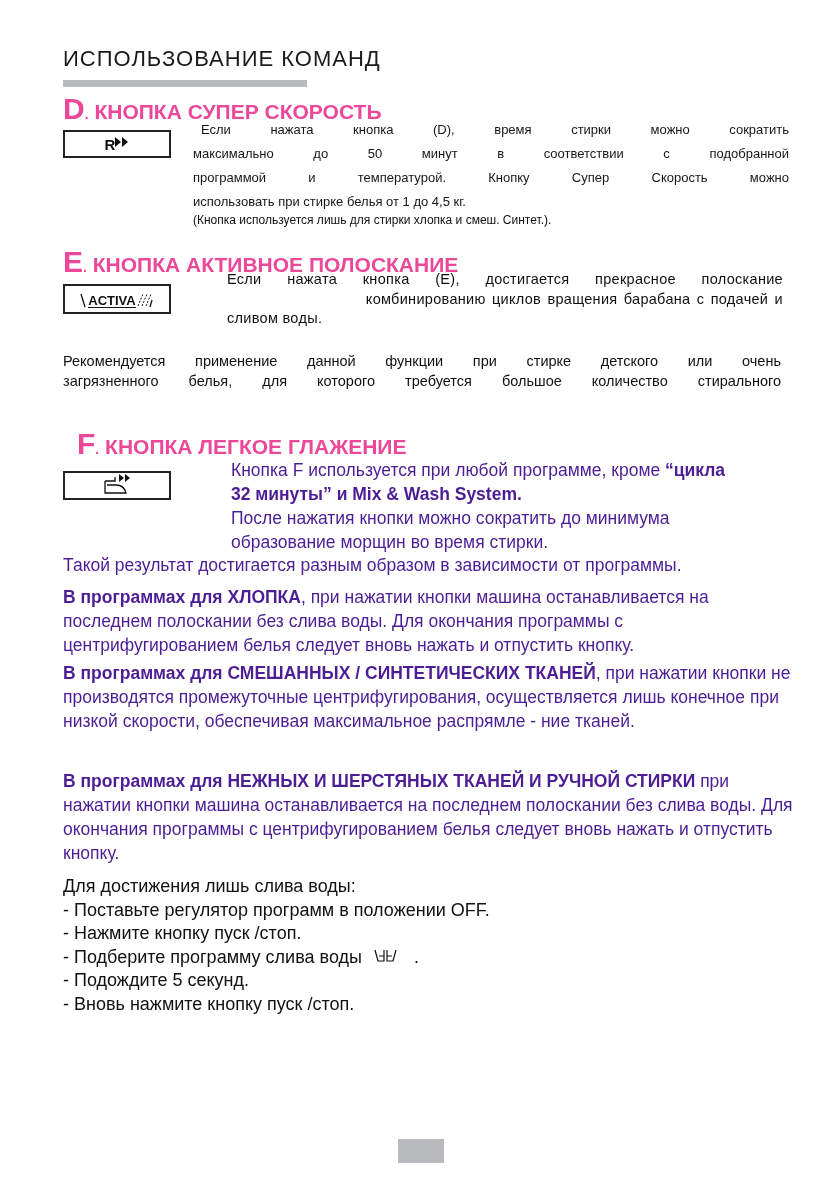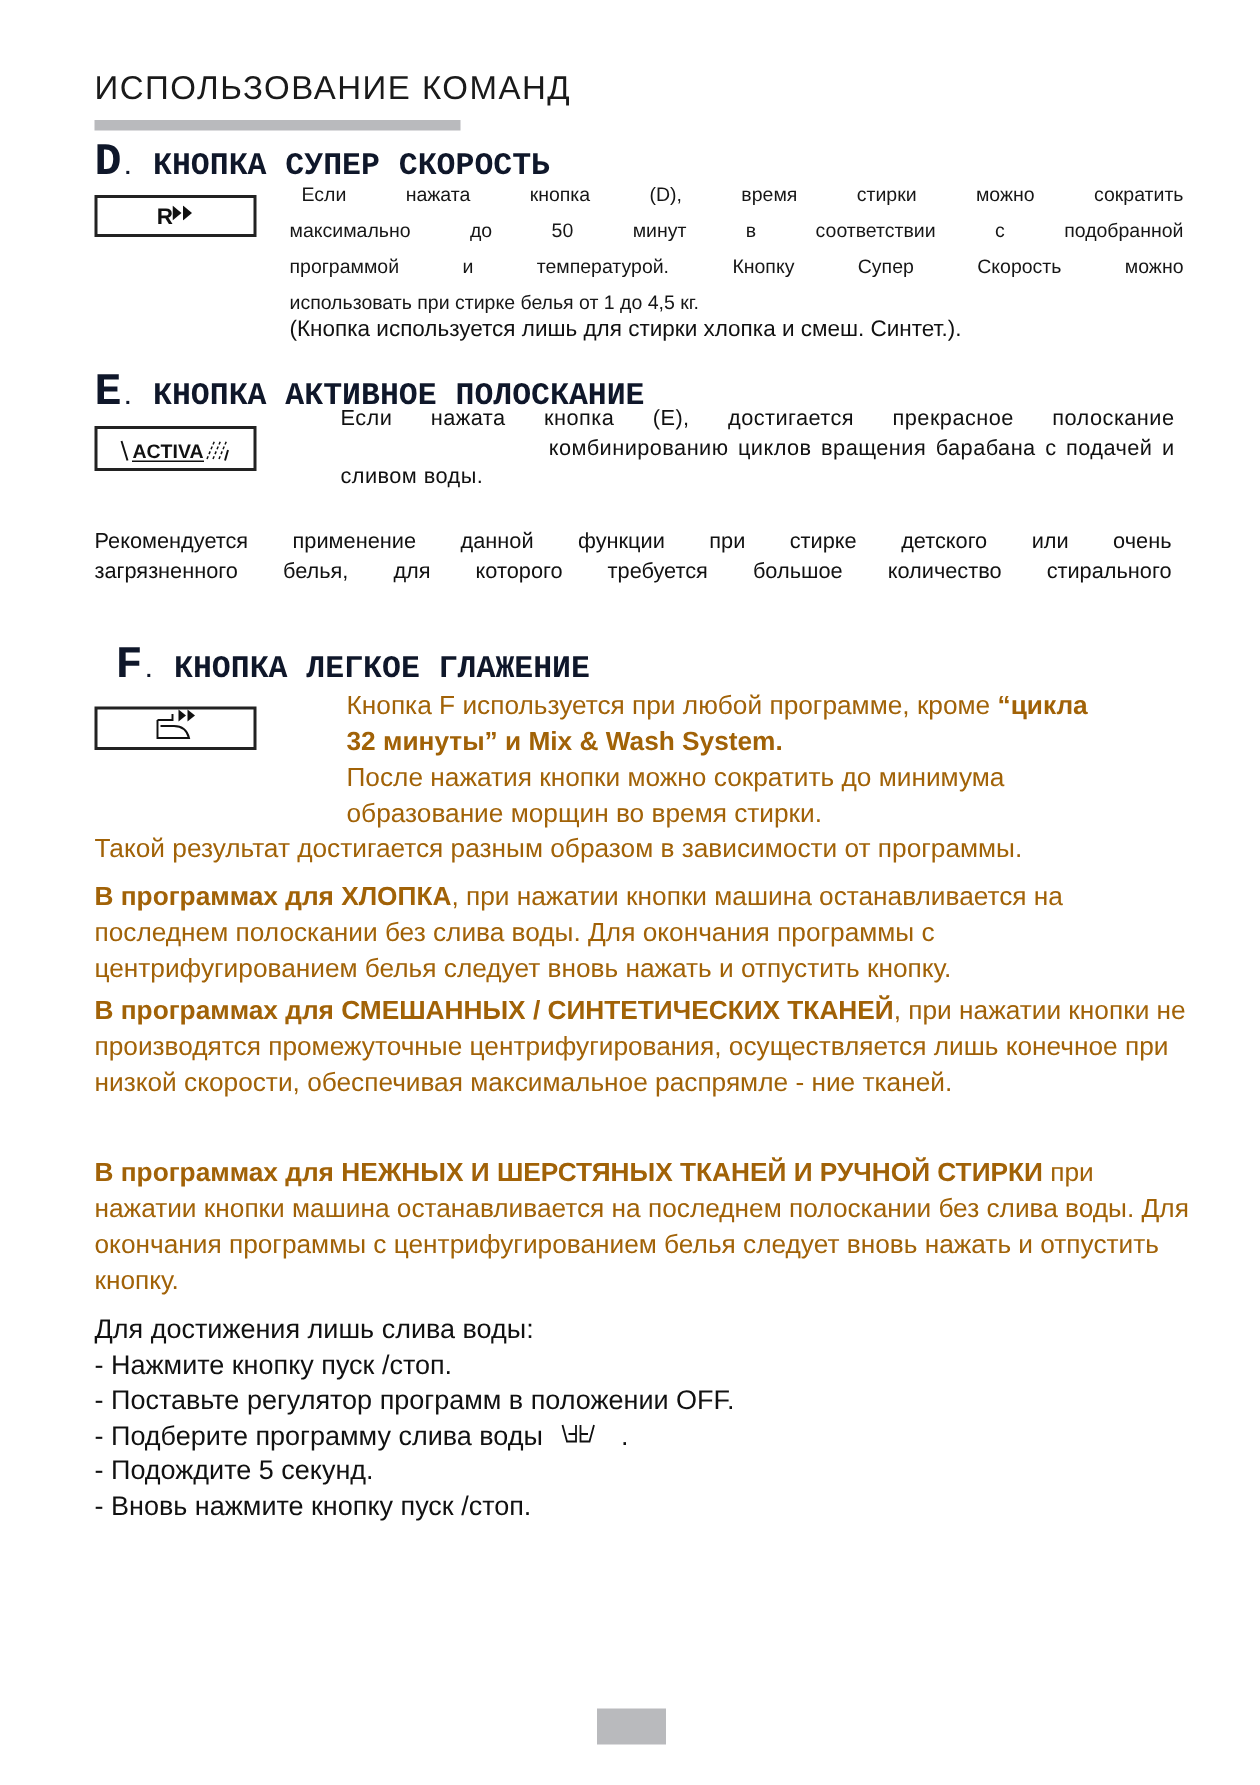--- a/index.html
+++ b/index.html
@@ -1,26 +1,26 @@
 <!DOCTYPE html>
 <html><head>
 <meta charset="utf-8">
 <style>
   html, body { margin: 0; padding: 0; background: #ffffff; }
   body { width: 840px; height: 1190px; position: relative; overflow: hidden; color: #111; font-family: "Liberation Sans", sans-serif; }
   .abs { position: absolute; }
   .page-title { left: 63px; top: 46px; font-size: 22px; letter-spacing: 1px; color: #1a1a1a; }
   .title-bar { left: 63px; top: 80px; width: 244px; height: 7px; background: #b9babd; }
-  .sec-head { font-weight: bold; font-size: 21px; color: #0f172a; font-family: Liberation Mono, monospace; }
+  .sec-head { font-weight: bold; font-size: 21px; color: #ec4899; }
   .sec-head .big { font-size: 30px; font-weight: bold; }
   .sec-head .dot { font-size: 14px; }
   .btnbox { width: 110px; height: 28px; border: 2px solid #222; box-sizing: border-box; display: flex; align-items: center; justify-content: center; background: #fff; cursor: pointer; }
   .para { font-size: 13px; line-height: 24px; color: #161616; }
-  .para-n { font-size: 17.5px; line-height: 23px; color: #a16207; }
-  .small { font-size: 15px; line-height: 20px; }
+  .para-n { font-size: 17.5px; line-height: 23px; color: #4c1d95; }
+  .small { font-size: 12px; line-height: 20px; }
   .just { text-align: justify; text-align-last: justify; }
   b.hl { font-weight: bold; }
   .list div { font-size: 18px; line-height: 23.5px; }
   .page-num { left: 398px; top: 1139px; width: 46px; height: 24px; background: #b9babd; }
   .ic-r { font-weight: bold; font-size: 15px; }
 </style>
 </head>
 <body>
 
 <div class="abs page-title">ИСПОЛЬЗОВАНИЕ КОМАНД</div>
@@ -102,22 +102,22 @@
 <div class="abs para-n" style="left:63px; top:661px; width:732px; line-height:24px;">
   <span style="font-weight:bold;">В программах для </span><b class="hl">СМЕШАННЫХ / СИНТЕТИЧЕСКИХ ТКАНЕЙ</b><span>, при нажатии кнопки не производятся промежуточные центрифугирования, осуществляется лишь конечное при низкой скорости, обеспечивая максимальное распрямле - ние тканей.</span>
 </div>
 
 <div class="abs para-n" style="left:63px; top:769px; width:732px; line-height:24px;">
   <span style="font-weight:bold;">В программах для </span><b class="hl">НЕЖНЫХ И ШЕРСТЯНЫХ ТКАНЕЙ И РУЧНОЙ СТИРКИ</b><span> при нажатии кнопки машина останавливается на последнем полоскании без слива воды. Для окончания программы с центрифугированием белья следует вновь нажать и отпустить кнопку.</span>
 </div>
 
 <div class="abs list" style="left:63px; top:875px; width:600px;">
   <div>Для достижения лишь слива воды:</div>
+  <div>- Поставьте регулятор программ в положении OFF.</div>
   <div>- Нажмите кнопку пуск /стоп.</div>
-  <div>- Поставьте регулятор программ в положении OFF.</div>
   <div>
     <span>- Подберите программу слива воды</span>
     <svg width="26" height="16" viewBox="0 0 26 16" style="margin-left:6px; vertical-align:-1px;">
         <path d="M2,2 L5,13 H11 V2 M11,8 H6 M14,2 V13 H20 L23,2 M14,8 H19" fill="none" stroke="#111" stroke-width="1.2"></path>
       </svg>
     <span style="margin-left:10px;">.</span>
   </div>
   <div>- Подождите 5 секунд.</div>
   <div>- Вновь нажмите кнопку пуск /стоп.</div>
 </div>

